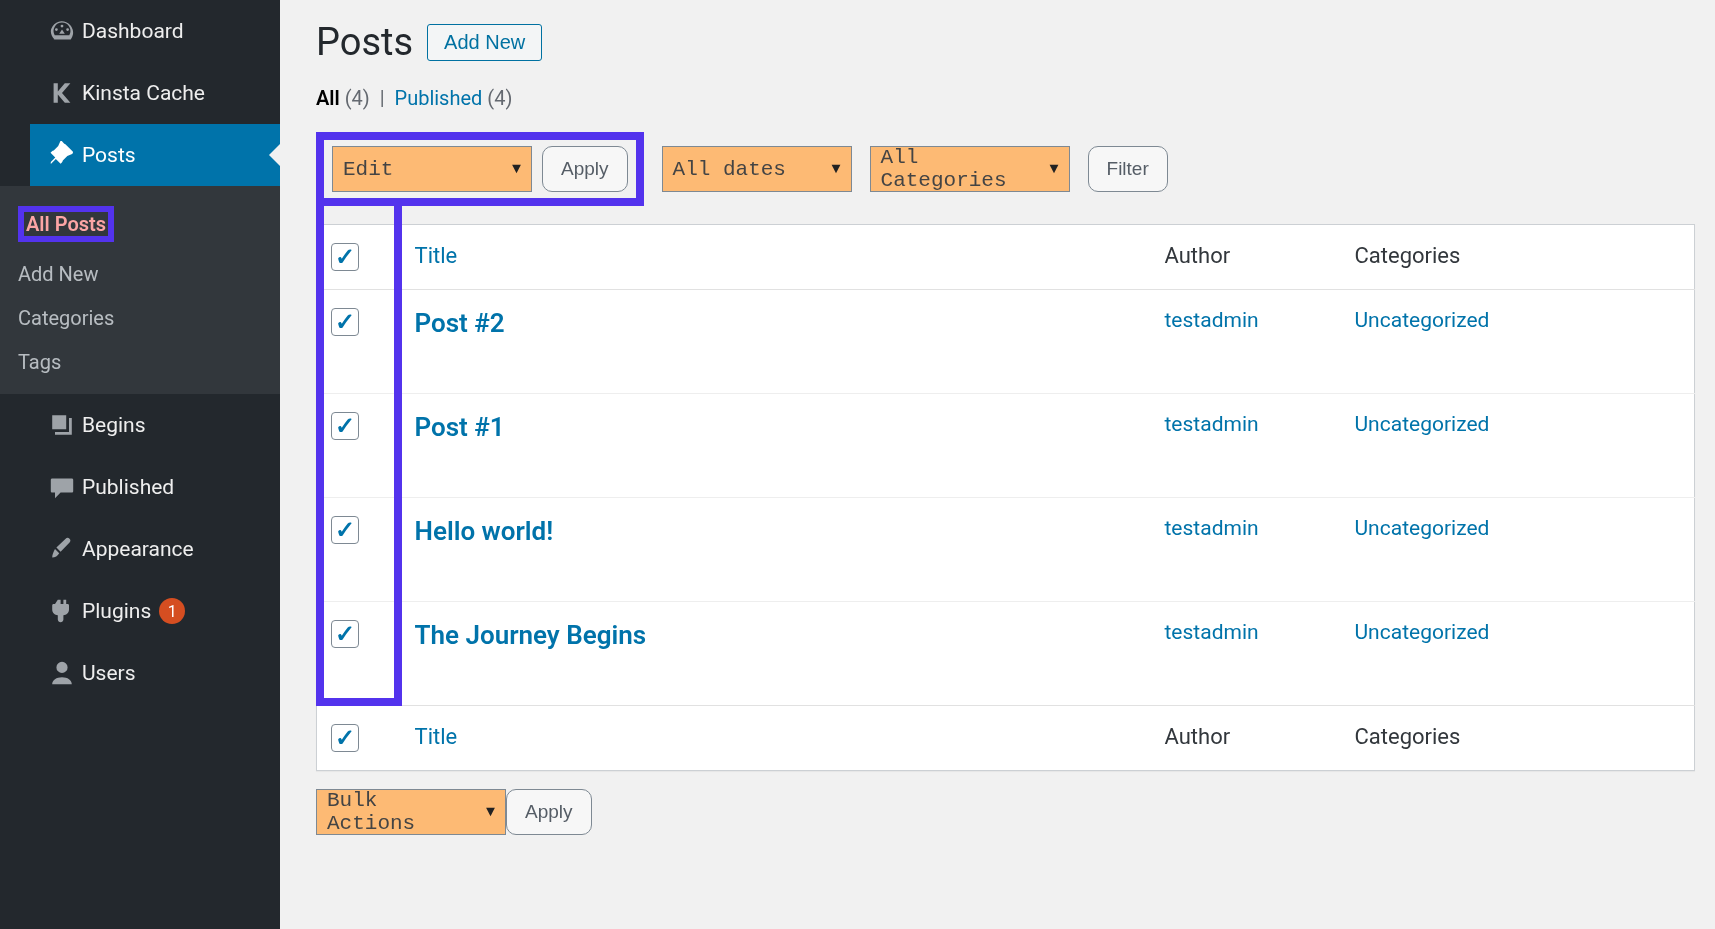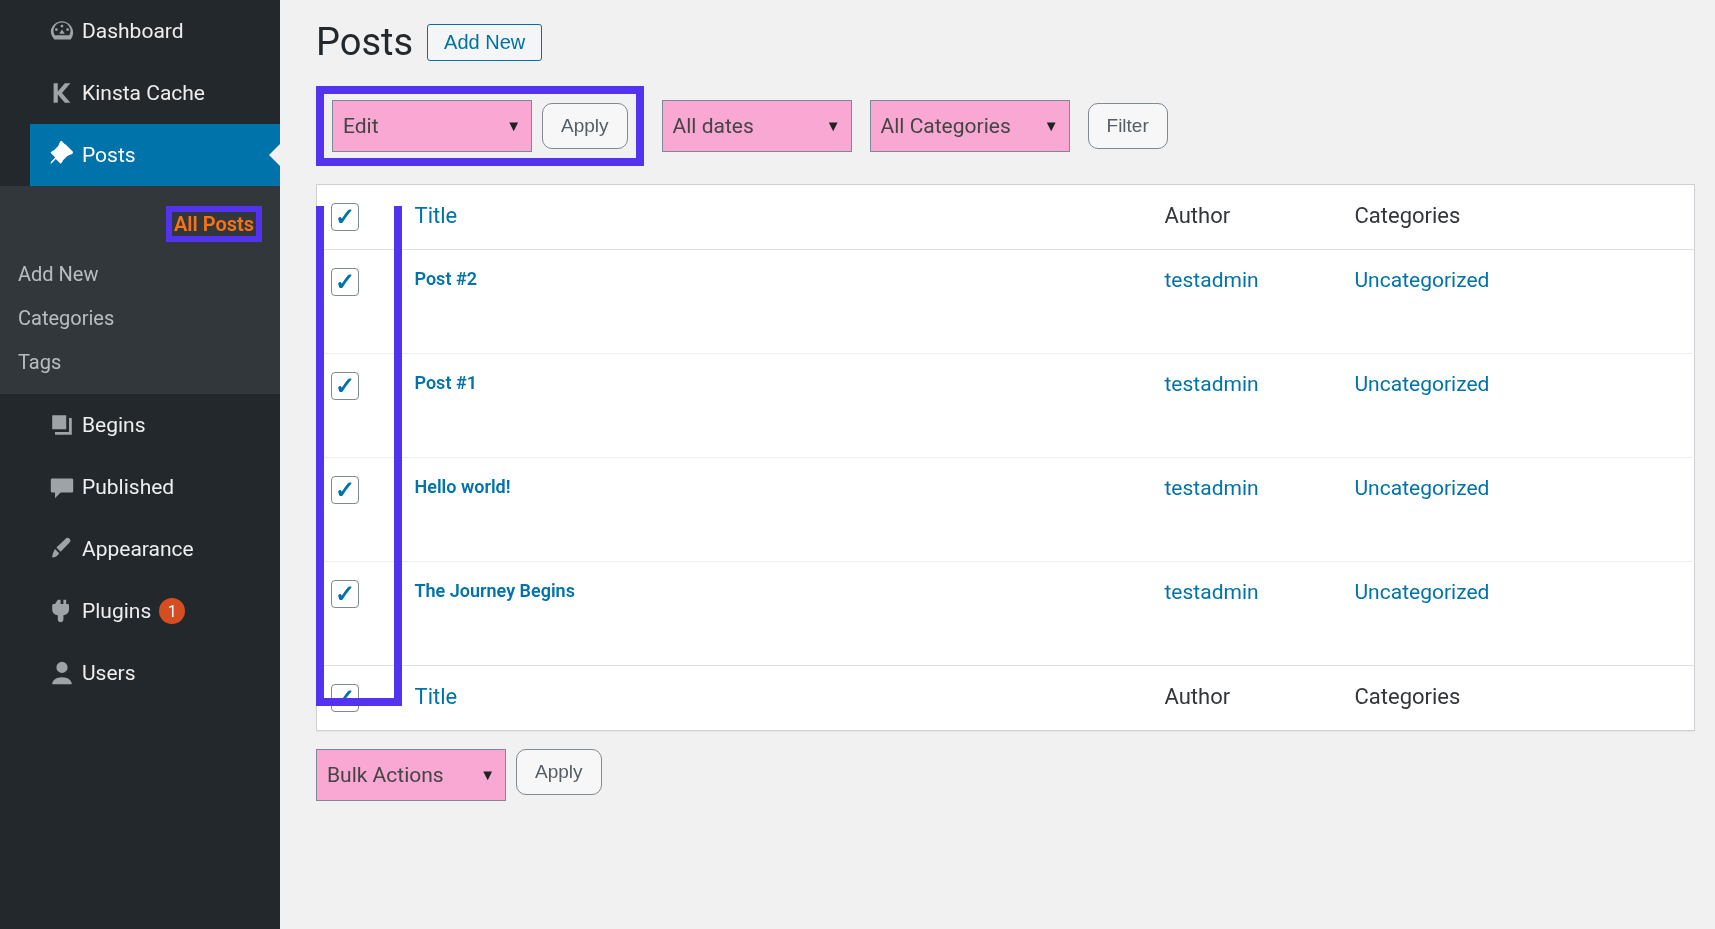--- a/index.html
+++ b/index.html
@@ -61,23 +61,22 @@
     padding: 10px 0;
   }
   .sidebar-subitem {
     display: block;
     padding: 10px 18px;
     font-size: 20px;
     color: rgba(240,245,250,.7);
     cursor: pointer;
   }
   .sidebar-subitem.current {
-    color: #f97316;
+    color: #fca5a5;
     font-weight: 600;
-    text-align: right;
   }
   .highlight-box {
     border: 6px solid #5333ed;
     display: inline-block;
     padding: 0 2px;
   }
   .update-badge {
     display: inline-flex;
     align-items: center;
     justify-content: center;
@@ -126,30 +125,31 @@
   .filter-links .f-link { color: #0073aa; cursor: pointer; }
   .filter-links .count { color: #646970; }
 
   .toolbar-row {
     display: flex;
     align-items: center;
     gap: 18px;
     margin-bottom: 18px;
   }
   .select {
-    height: 52px;
+    height: 46px;
     border: 1px solid #7e8993;
-    background: #f9a8d4;
+    background: #fdba74;
     font-size: 21px;
     padding: 0 34px 0 10px;
     display: flex;
     align-items: center;
     position: relative;
     cursor: pointer;
     border-radius: 0;
+    font-family: Liberation Mono, monospace;
   }
   .select::after {
     content: "▼";
     position: absolute;
     right: 10px;
     font-size: 15px;
     color: #222;
   }
   .apply-btn {
     height: 46px;
@@ -192,21 +192,21 @@
   }
   table.posts-table thead tr { border-bottom: 1px solid #e1e1e1; }
   table.posts-table tfoot tr { border-top: 1px solid #e1e1e1; }
   table.posts-table tbody tr { height: 104px; }
   table.posts-table tbody tr + tr { border-top: 1px solid #eee; }
   .col-cb { width: 84px; text-align: center; }
   .col-title { width: 750px; }
   .col-author { width: 190px; }
   .col-categories { width: auto; }
   .link { color: #0073aa; cursor: pointer; }
-  .title-link { color: #0073aa; font-weight: 600; font-size: 18px; cursor: pointer; }
+  .title-link { color: #0073aa; font-weight: 600; font-size: 26px; cursor: pointer; }
   .th-link { color: #0073aa; cursor: pointer; margin-top: 12px; }
   .cell-text { font-size: 21px; }
   .th-muted { color: #32373c; }
 
   
   .wp-checkbox {
     width: 28px; height: 28px;
     border: 1px solid #7e8993;
     border-radius: 4px;
     display: inline-flex;
@@ -227,21 +227,20 @@
   .cb-highlight-overlay {
     position: absolute;
     border: 8px solid #5333ed;
     border-top: none;
     pointer-events: none;
   }
 
   
   .bottom-actions {
     display: flex;
-    gap: 10px;
     margin-top: 18px;
     align-items: flex-start;
   }
 </style>
 </head>
 <body>
 
 <div class="sidebar">
 
   <div class="sidebar-item">
@@ -331,20 +330,27 @@
 
 </div>
 
 <div class="main">
 
   <div class="page-title-row">
     <h1 class="page-title">Posts</h1>
     <button class="btn">Add New</button>
   </div>
 
+  <div class="filter-links">
+    <span class="f-current">All</span>
+    <span class="count">(4)</span>
+    &nbsp;<span>|</span>&nbsp;
+    <span class="f-link">Published</span>
+    <span class="count">(4)</span>
+  </div>
 
   <div class="toolbar-row" id="toolbar-row">
     <div class="highlight-group" id="bulk-highlight">
       <div class="select" style="width:200px">
         <span>Edit</span>
       </div>
       <button class="apply-btn">Apply</button>
     </div>
     <div class="select" style="width:190px">
       <span>All dates</span>

